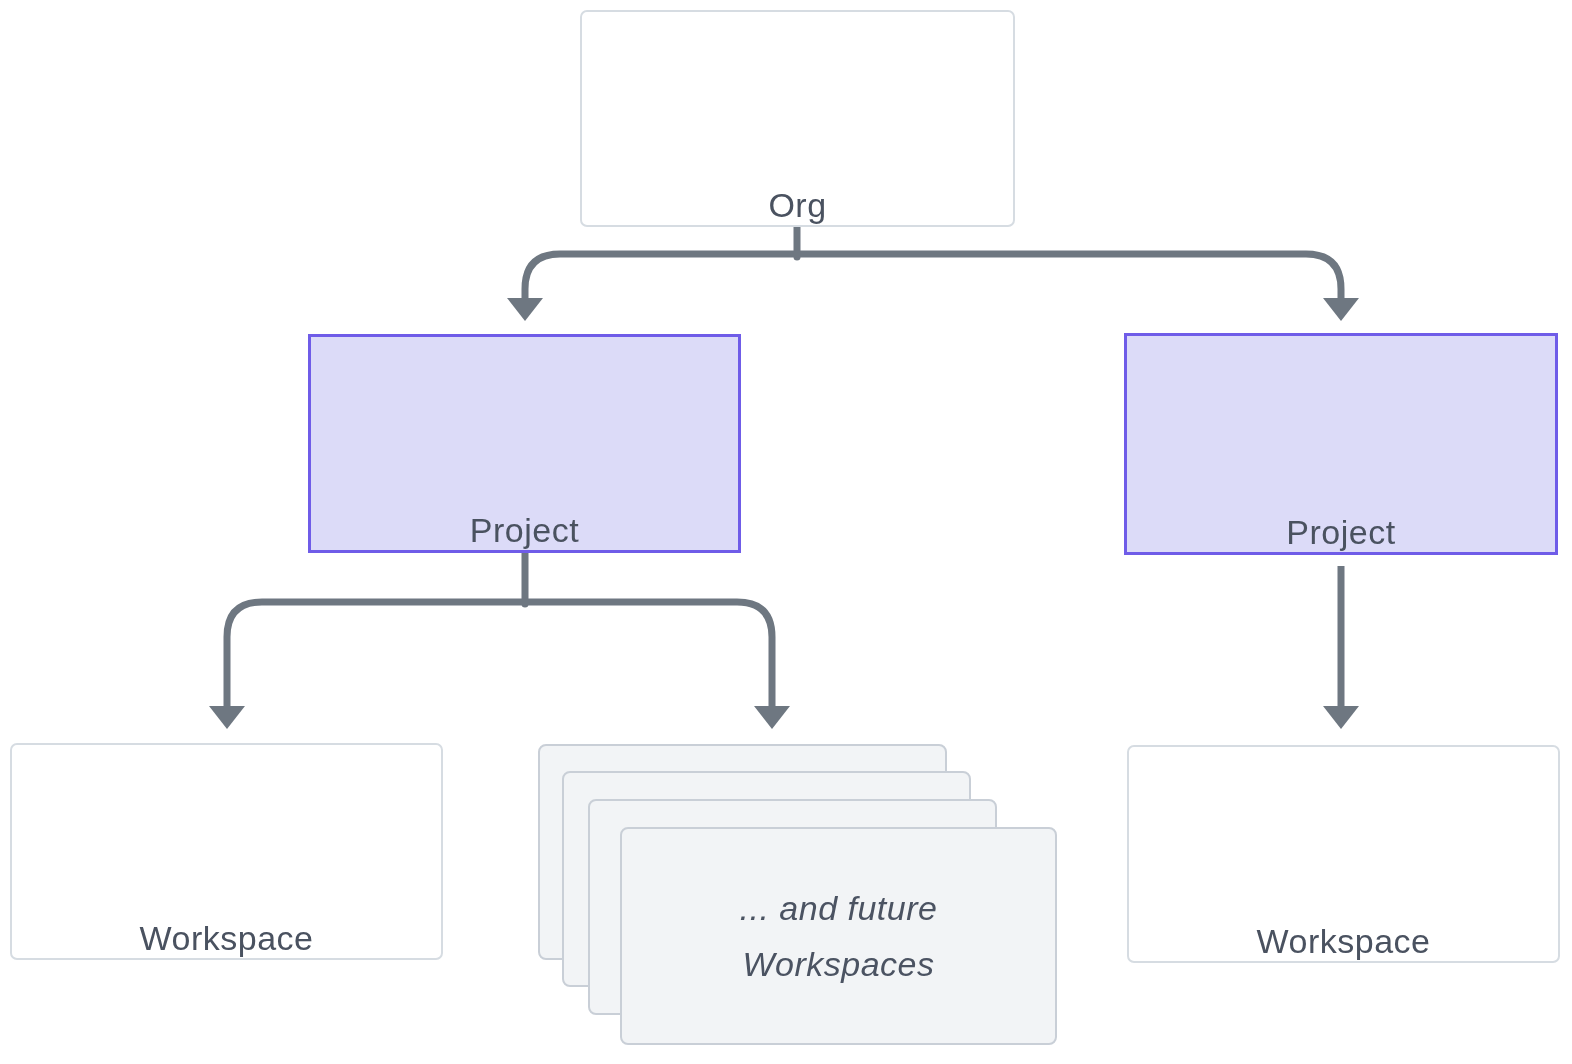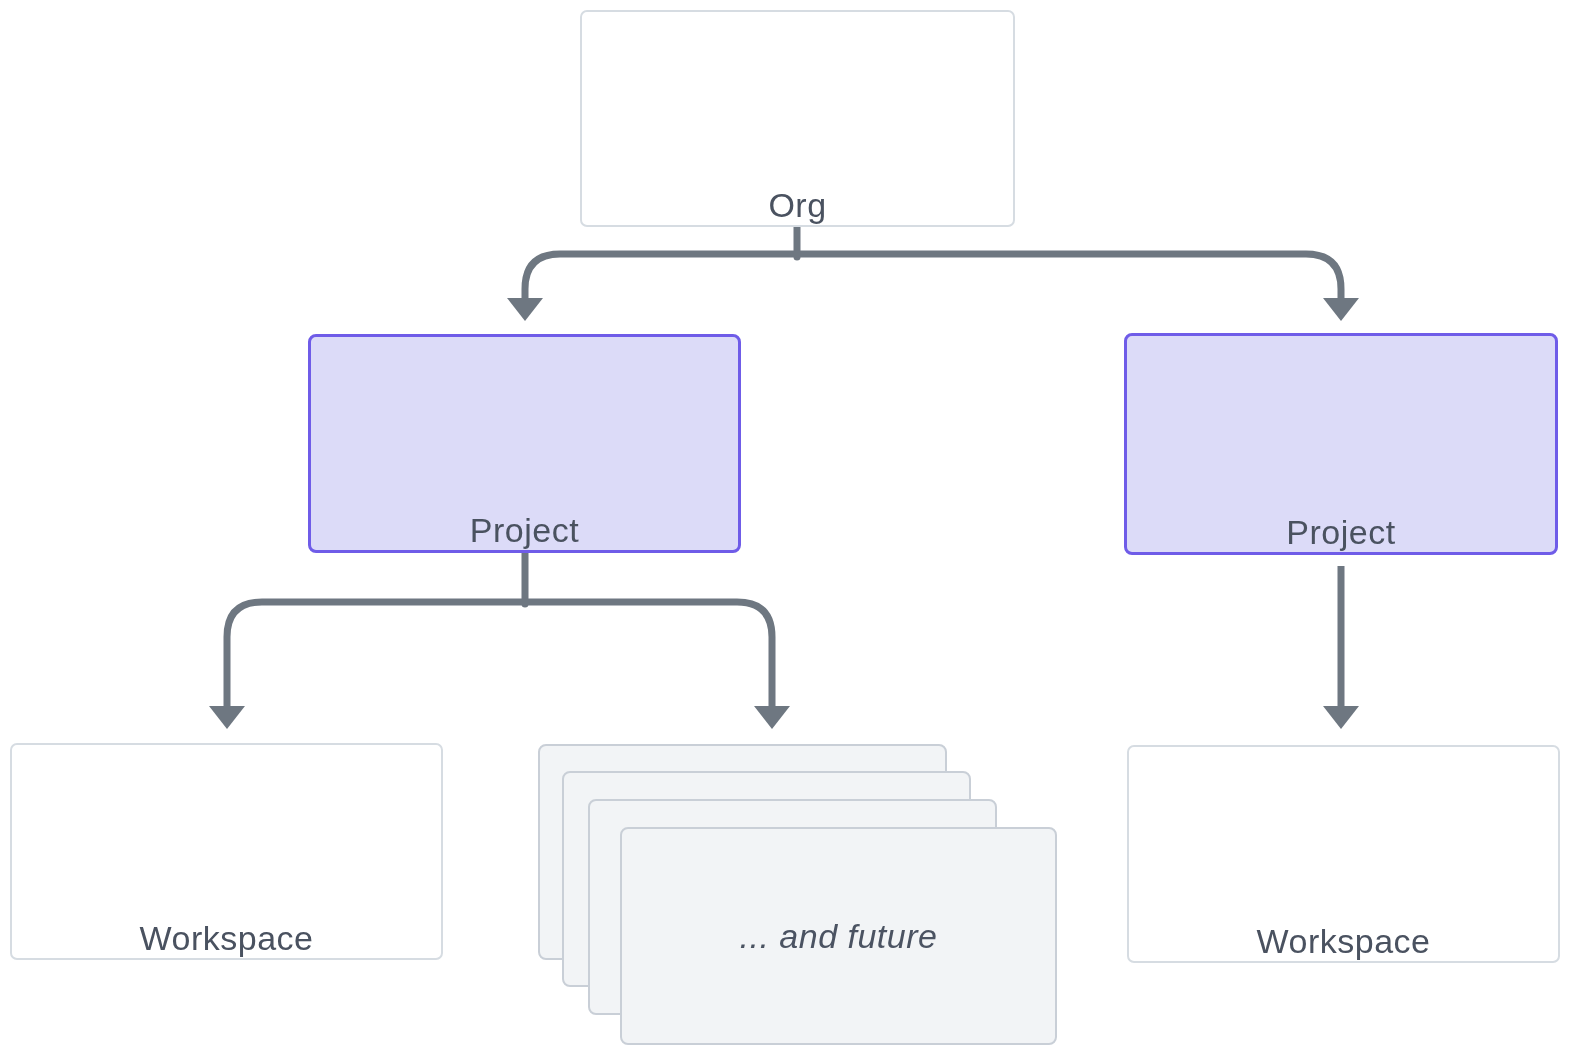--- a/index.html
+++ b/index.html
@@ -26,21 +26,21 @@
     letter-spacing: 0.5px;
   }
   .node-plain {
     background: #ffffff;
     border: 2px solid #d6dce2;
     border-radius: 7px;
   }
   .node-purple {
     background: #dcdbf8;
     border: 3px solid #6f5ce8;
-    border-radius: 8px;
+    border-radius: 0;
   }
   .stack-card {
     position: absolute;
     box-sizing: border-box;
     background: #f2f4f6;
     border: 2px solid #c9cfd7;
     border-radius: 8px;
   }
   .stack-card-front {
     display: flex;
@@ -119,16 +119,17 @@
   <div class="node node-plain" style="left:1127px; top:745px; width:433px; height:218px;">
     <span>Workspace</span>
   </div>
 
   <div>
     <div class="stack-card" style="left:538px; top:744px; width:409px; height:216px;"></div>
     <div class="stack-card" style="left:562px; top:771px; width:409px; height:216px;"></div>
     <div class="stack-card" style="left:588px; top:799px; width:409px; height:216px;"></div>
     <div class="stack-card stack-card-front" style="left:620px; top:827px; width:437px; height:218px;">
       <span>... and future</span>
+      <span>Workspaces</span>
     </div>
   </div>
 
 </div>
 
 </body></html>

